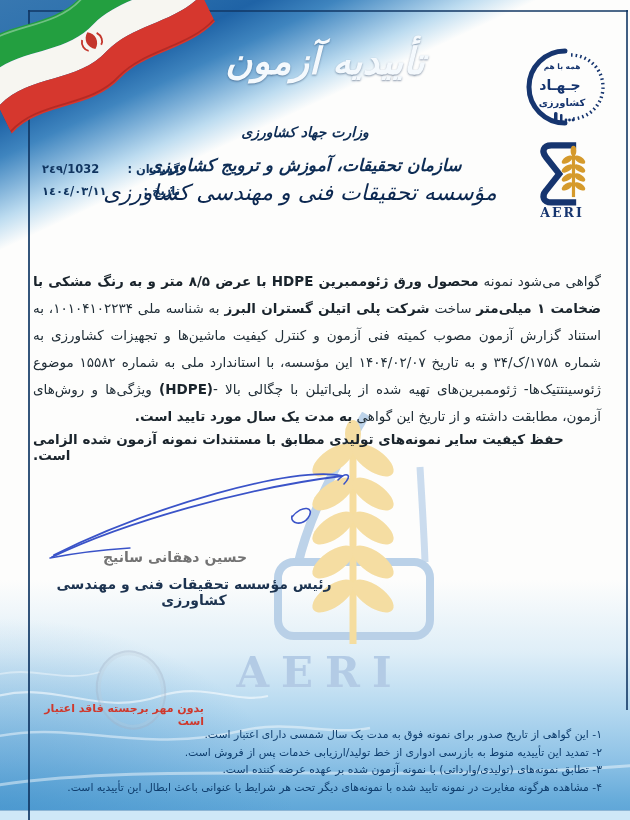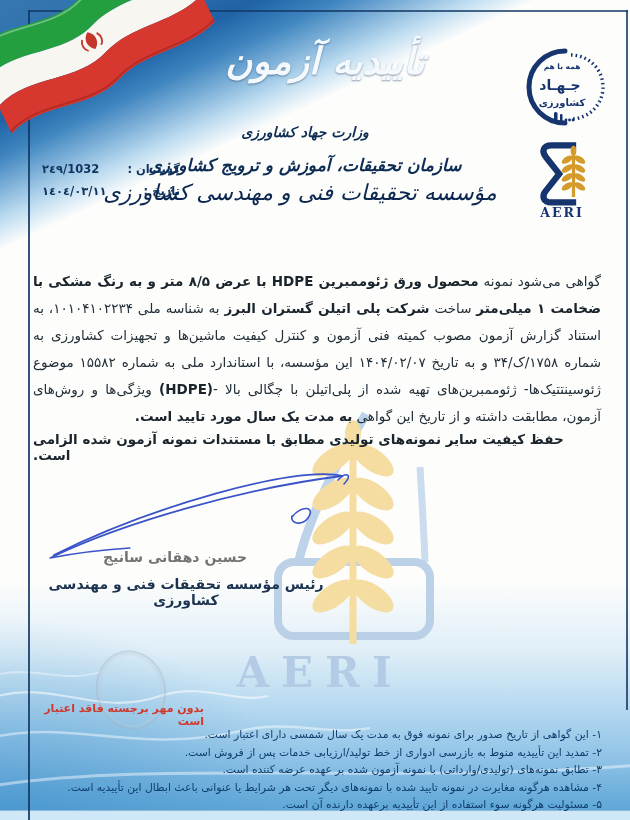--- a/index.html
+++ b/index.html
@@ -105,21 +105,21 @@
     font-size:13.5px; font-weight:bold; color:#1a242c;
   }
   
   .sig-strokes { position:absolute; left:40px; top:462px; z-index:6; }
   .sig-name {
     position:absolute; left:30px; top:549px; width:290px; z-index:6;
     text-align:center; direction:rtl;
     font-size:14px; font-weight:bold; color:#737373;
   }
   .sig-title {
-    position:absolute; left:26px; top:576px; width:320px; z-index:6;
+    position:absolute; left:34px; top:576px; width:320px; z-index:6;
     text-align:center; direction:rtl;
     font-size:14px; font-weight:bold; color:#1c3350;
   }
   
   .stamp-notice {
     position:absolute; left:34px; top:702px; width:170px; z-index:6;
     direction:rtl; text-align:right;
     font-size:11px; font-weight:bold; color:#cf382c;
   }
   .footnotes {
@@ -243,16 +243,15 @@
   </svg>
   <div class="sig-name">حسین دهقانی سانیج</div>
   <div class="sig-title">رئیس مؤسسه تحقیقات فنی و مهندسی کشاورزی</div>
 
   <div class="stamp-notice">بدون مهر برجسته فاقد اعتبار است</div>
   <div class="footnotes" id="footnotes">
       <div>۱- این گواهی از تاریخ صدور برای نمونه فوق به مدت یک سال شمسی دارای اعتبار است.</div>
       <div>۲- تمدید این تأییدیه منوط به بازرسی ادواری از خط تولید/ارزیابی خدمات پس از فروش است.</div>
       <div>۳- تطابق نمونه‌های (تولیدی/وارداتی) با نمونه آزمون شده بر عهده عرضه کننده است.</div>
       <div>۴- مشاهده هرگونه مغایرت در نمونه تایید شده با نمونه‌های دیگر تحت هر شرایط یا عنوانی باعث ابطال این تأییدیه است.</div>
-      <div>۵- مسئولیت هرگونه سوء استفاده از این تأییدیه برعهده دارنده آن است.</div>
     </div>
 
 </div>
 
 </body></html>

